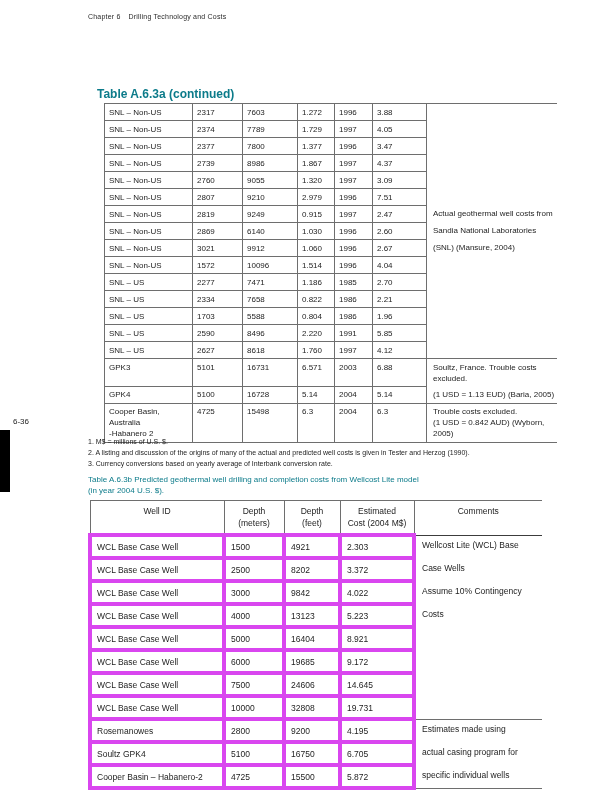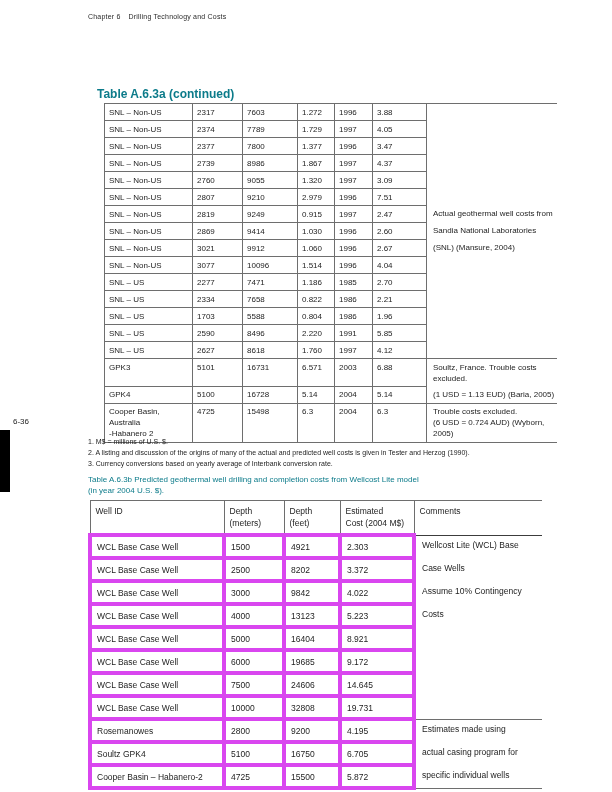--- a/index.html
+++ b/index.html
@@ -21,21 +21,21 @@
 
   .table-a td.cell { border:1px solid #6e6e6e; padding:2.5px 4px; vertical-align:top; white-space:pre-line; }
   .table-b td.cell { border:4px solid #d946ef; padding:3.5px 5px; vertical-align:top; white-space:pre-line; }
 
   td.comment-cell { border:none; padding:2.5px 0 2.5px 6px; vertical-align:top; white-space:pre-line; }
   .table-b td.comment-cell { padding:3.5px 0 3.5px 6px;margin-top:36px; }
   td.comment-cell.cb-top { border-top:1px solid #6e6e6e; }
   td.comment-cell.cb-bottom { border-bottom:1px solid #6e6e6e; }
 
   .table-b th { border:1px solid #6e6e6e; border-bottom:1px solid #3c3c3c; padding:4px 5px; font-weight:normal;
-                text-align:left; vertical-align:top; white-space:pre-line; height:23px; }
+                text-align:center; vertical-align:top; white-space:pre-line; height:23px; }
   .table-b th.th-comments { border-right:none; }
 
   .footnotes { position:absolute; top:436px; left:88px; font-size:7px; line-height:11px; color:#1d1d1d; }
 
   .tb-title { position:absolute; top:474px; left:88px; font-size:8px; font-weight:normal; color:#0c7b8a; line-height:11px; }
 </style>
 </head>
 <body>
 
 <div class="page">
@@ -119,38 +119,38 @@
           <td class="cell">2819</td>
           <td class="cell">9249</td>
           <td class="cell">0.915</td>
           <td class="cell">1997</td>
           <td class="cell">2.47</td>
           <td class="comment-cell">Actual geothermal well costs from</td>
         </tr>
         <tr>
           <td class="cell">SNL – Non-US</td>
           <td class="cell">2869</td>
-          <td class="cell">9414</td>
+          <td class="cell">6140</td>
           <td class="cell">1.030</td>
           <td class="cell">1996</td>
           <td class="cell">2.60</td>
           <td class="comment-cell">Sandia National Laboratories</td>
         </tr>
         <tr>
           <td class="cell">SNL – Non-US</td>
           <td class="cell">3021</td>
           <td class="cell">9912</td>
           <td class="cell">1.060</td>
           <td class="cell">1996</td>
           <td class="cell">2.67</td>
           <td class="comment-cell">(SNL) (Mansure, 2004)</td>
         </tr>
         <tr>
           <td class="cell">SNL – Non-US</td>
-          <td class="cell">3077</td>
+          <td class="cell">1572</td>
           <td class="cell">10096</td>
           <td class="cell">1.514</td>
           <td class="cell">1996</td>
           <td class="cell">4.04</td>
           <td class="comment-cell"></td>
         </tr>
         <tr>
           <td class="cell">SNL – US</td>
           <td class="cell">2277</td>
           <td class="cell">7471</td>
@@ -216,21 +216,21 @@
         <tr>
           <td class="cell">Cooper Basin,
 Australia
 -Habanero 2</td>
           <td class="cell">4725</td>
           <td class="cell">15498</td>
           <td class="cell">6.3</td>
           <td class="cell">2004</td>
           <td class="cell">6.3</td>
           <td class="comment-cell cb-bottom">Trouble costs excluded.
-(6 USD = 0.724 AUD) (Wyborn, 2005)</td>
+(1 USD = 0.842 AUD) (Wyborn, 2005)</td>
         </tr>
       </tbody>
   </table>
 
   <div class="footnotes">
     <div>1. M$ = millions of U.S. $.</div>
     <div>2. A listing and discussion of the origins of many of the actual and predicted well costs is given in Tester and Herzog (1990).</div>
     <div>3. Currency conversions based on yearly average of Interbank conversion rate.</div>
   </div>
 

